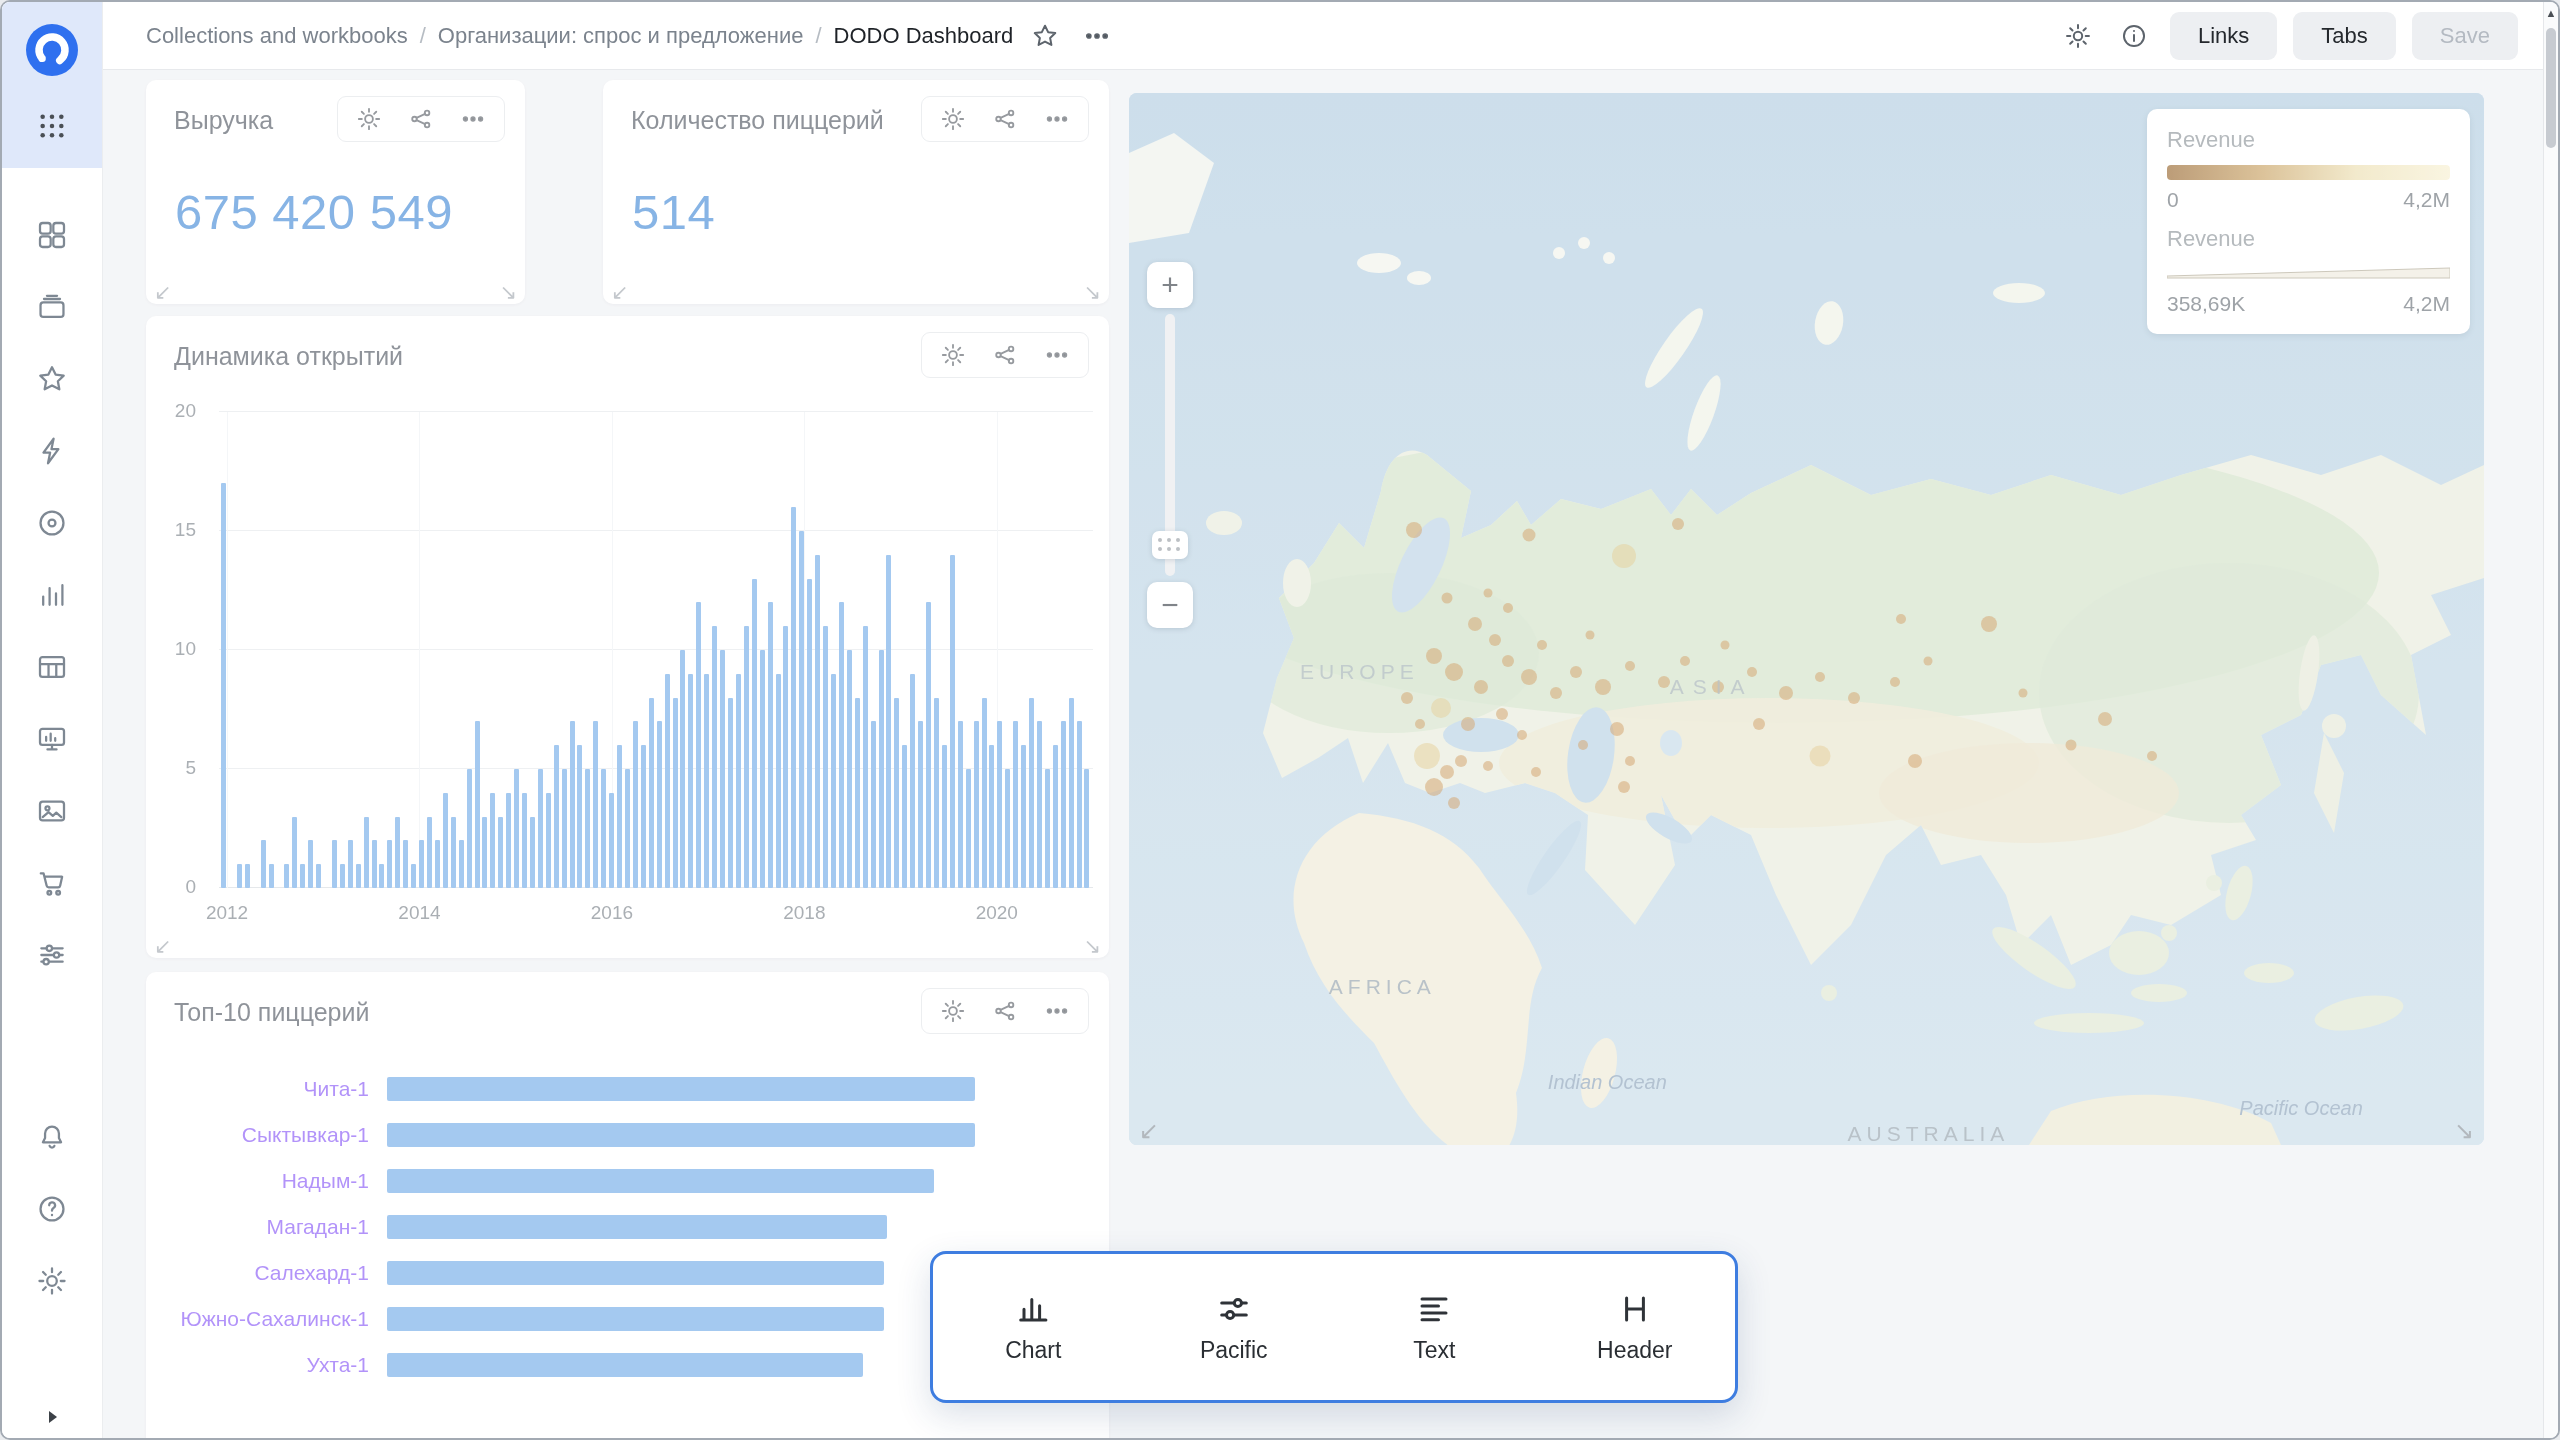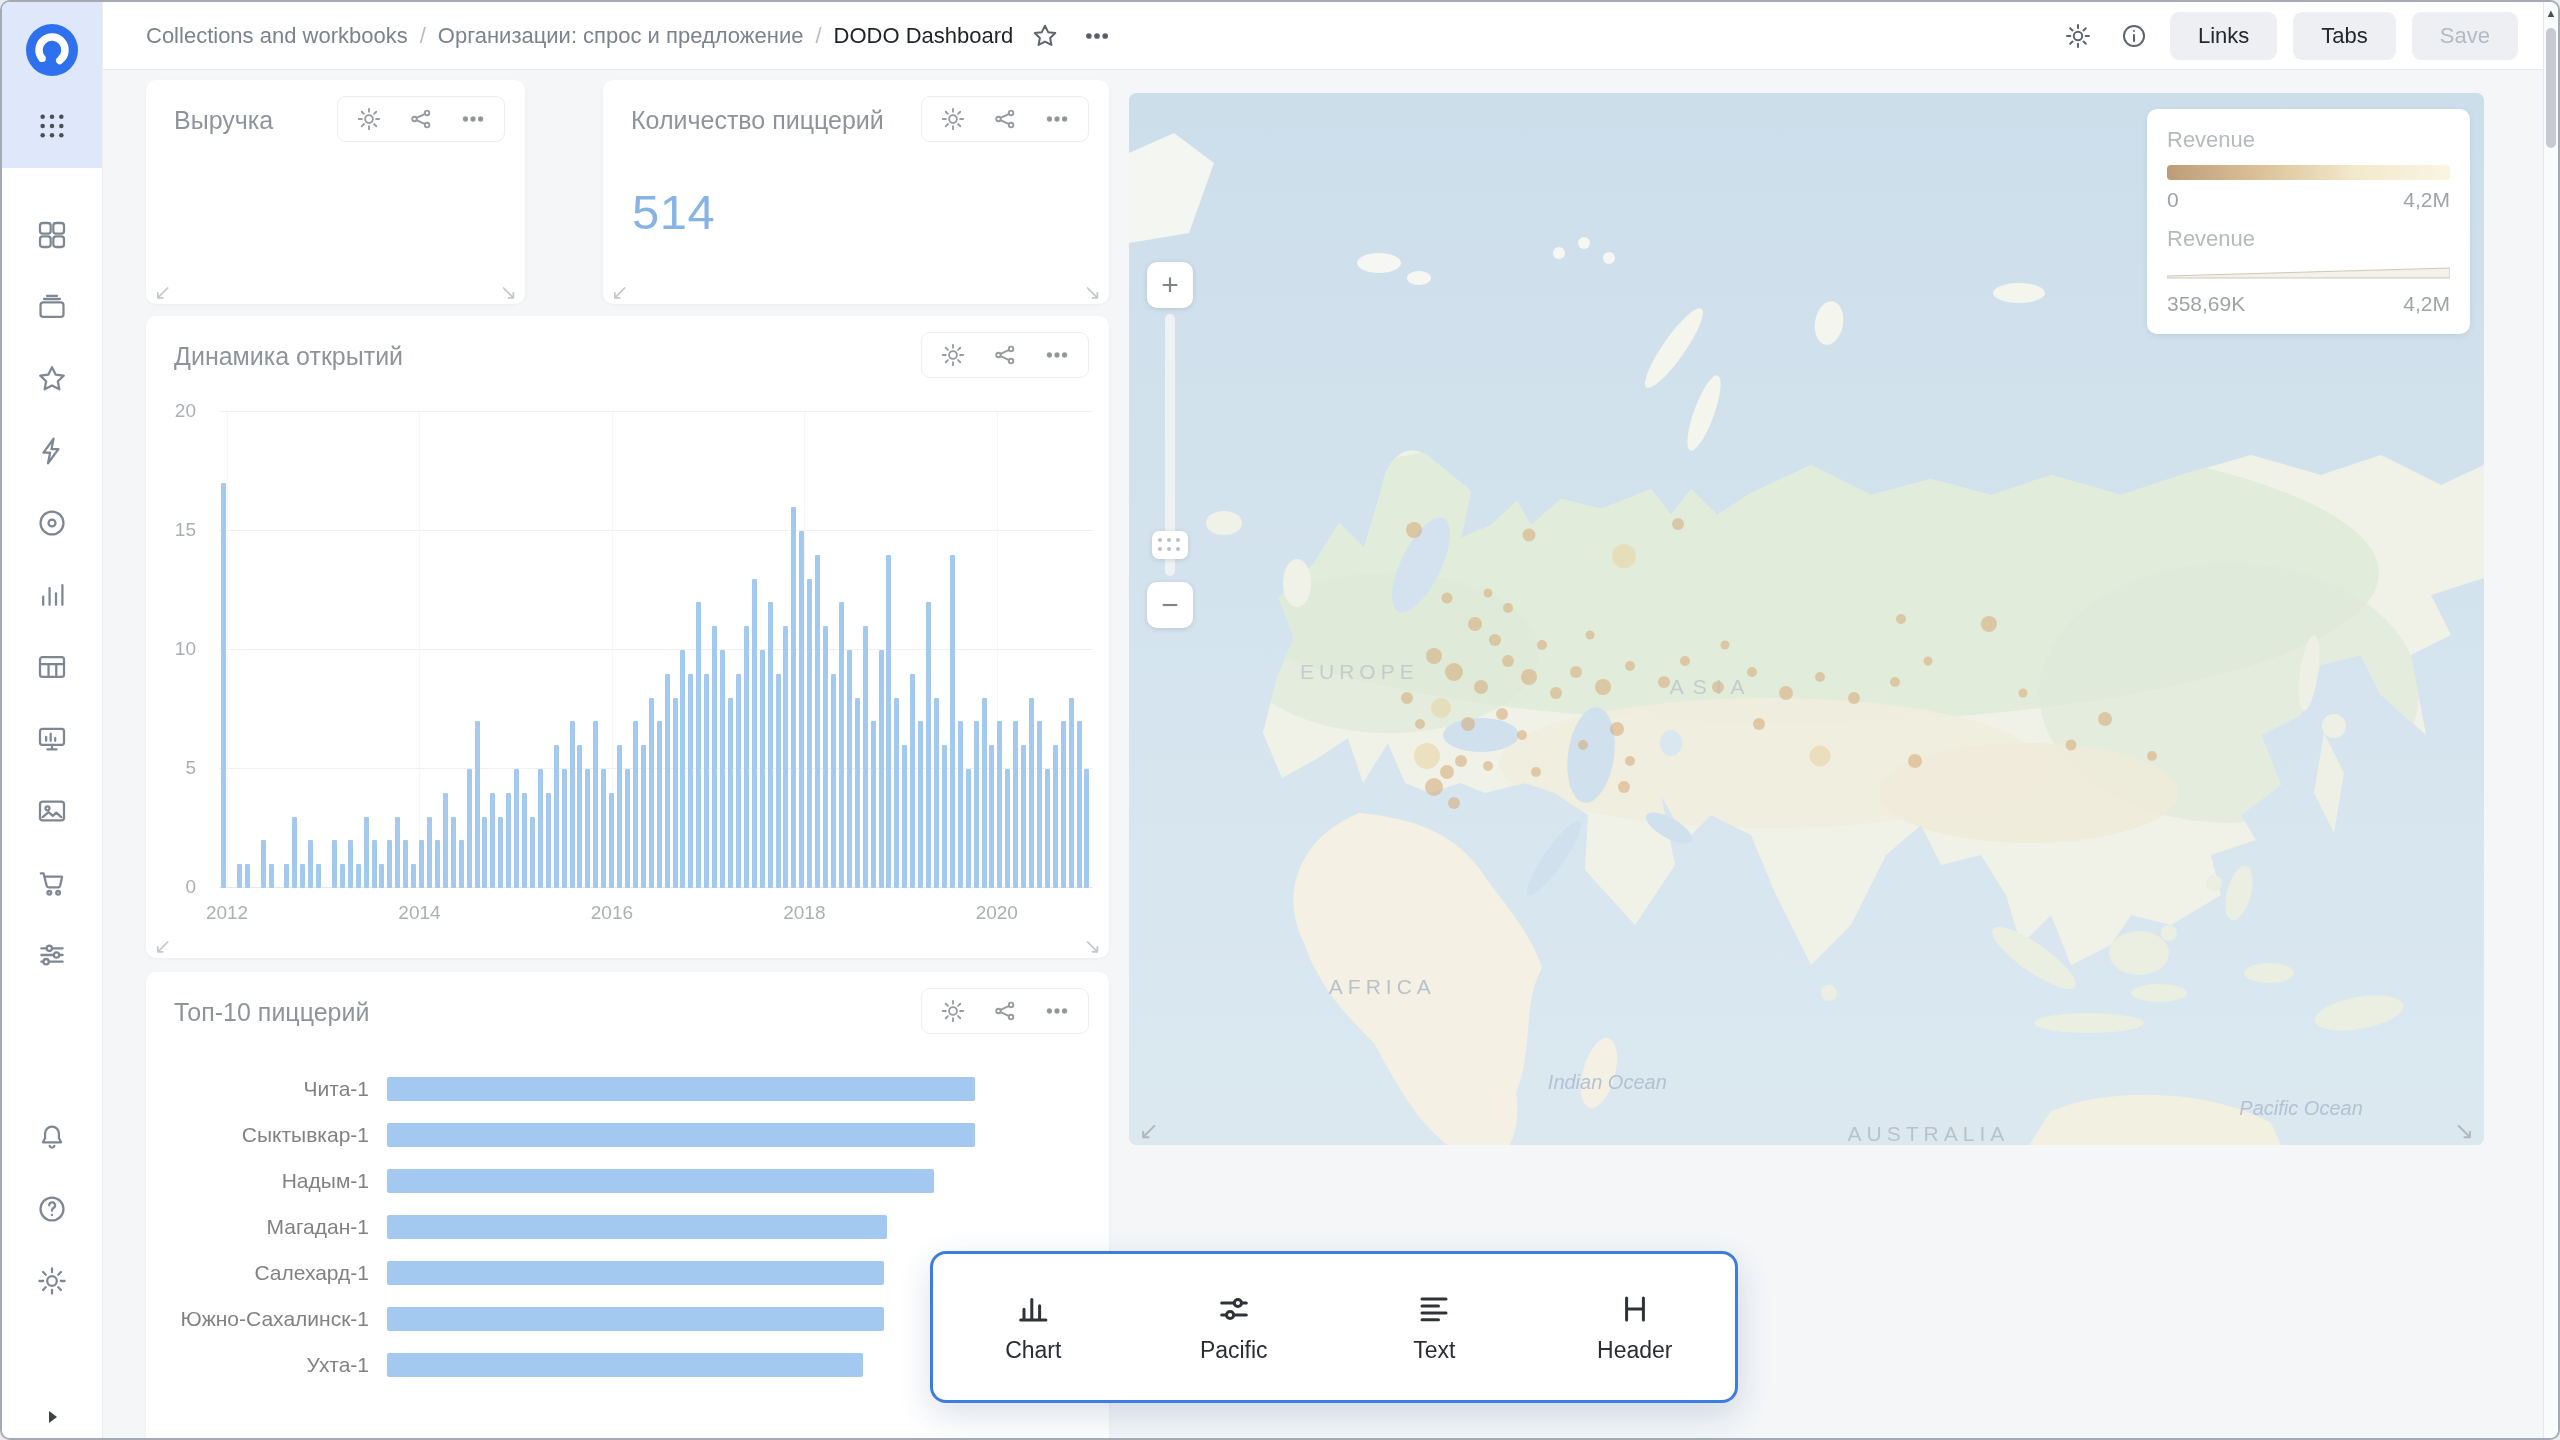--- a/index.html
+++ b/index.html
@@ -54,21 +54,21 @@
   .hgrid.axis{background:#d8dce1;}
   .vgrid{position:absolute;top:0;bottom:0;width:1px;background:#eef1f4;}
   .bars{position:absolute;inset:0;display:flex;align-items:flex-end;justify-content:space-between;padding:0 2px;}
   .bar{width:5px;background:var(--bar,#76ade9);border-radius:1px;}
   .op-xaxis{position:absolute;left:73px;top:586px;width:874px;height:30px;}
   .xlab{position:absolute;transform:translateX(-50%);font-size:19px;color:#7f868d;}
 
   
   .tp-rows{position:absolute;left:0;top:94px;right:30px;}
   .trow{display:flex;align-items:center;height:46px;}
-  .tlabel{width:223px;text-align:right;font-size:21px;color:#404040;padding-right:18px;flex:none;white-space:nowrap;}
+  .tlabel{width:223px;text-align:right;font-size:21px;color:#8b5cf6;padding-right:18px;flex:none;white-space:nowrap;}
   .ttrack{flex:1;position:relative;height:24px;}
   .tbar{position:absolute;left:0;top:0;height:24px;background:var(--bar,#76ade9);border-radius:2px;}
 
   
   .mapcard{position:absolute;left:1027px;top:23px;width:1355px;height:1052px;border-radius:8px;overflow:hidden;background:#b8d2e4;}
   .geo{position:absolute;inset:0;width:100%;height:100%;}
   .dot{position:absolute;border-radius:50%;background:var(--dot,#c07c2e);opacity:.55;transform:translate(-50%,-50%);}
   .dot.big{background:var(--dot-big,#d9b765);opacity:.5;}
   .geo-label{position:absolute;color:#95a3ad;letter-spacing:5px;font-size:21px;transform:translate(-50%,-50%);white-space:nowrap;}
   .geo-label.faint{opacity:.75;}
@@ -283,20 +283,21 @@
                 <circle cx="17.6" cy="17.6" r="2.1"></circle>
                 <path d="M7.9 11 15.8 7.3M7.9 13 15.8 16.7"></path>
               </svg>
             <svg class="i fill" viewBox="0 0 24 24">
                 <circle cx="5" cy="12" r="1.6"></circle>
                 <circle cx="12" cy="12" r="1.6"></circle>
                 <circle cx="19" cy="12" r="1.6"></circle>
               </svg>
           </span>
         </div>
+        <div class="kvalue">675 420 549</div>
         <span class="corner sw">↙</span>
         <span class="corner se">↘</span>
       </section>
 
       <section class="card kpi2">
         <div class="chead">
           <span class="ctitle">Количество пиццерий</span>
           <span class="cctrl">
             <svg class="i" viewBox="0 0 24 24">
                 <circle cx="12" cy="12" r="3.6"></circle>

